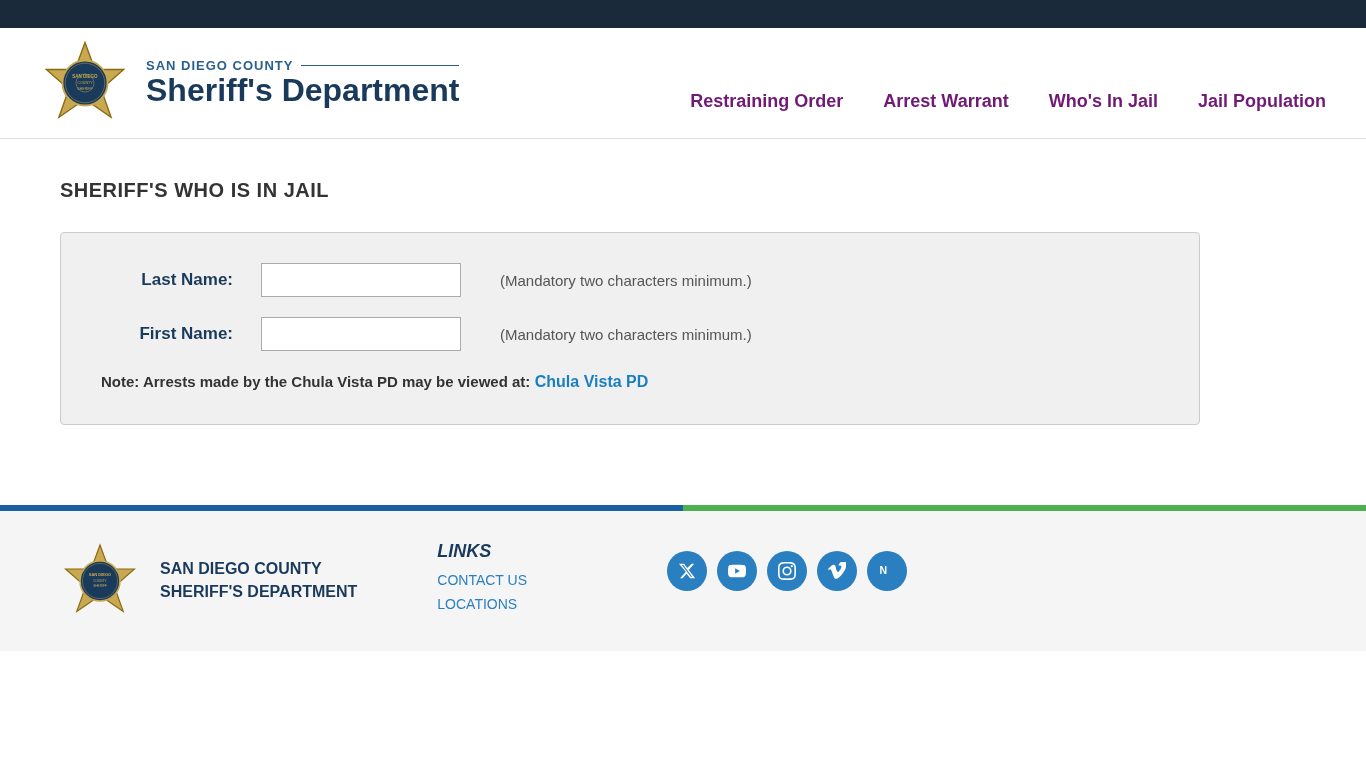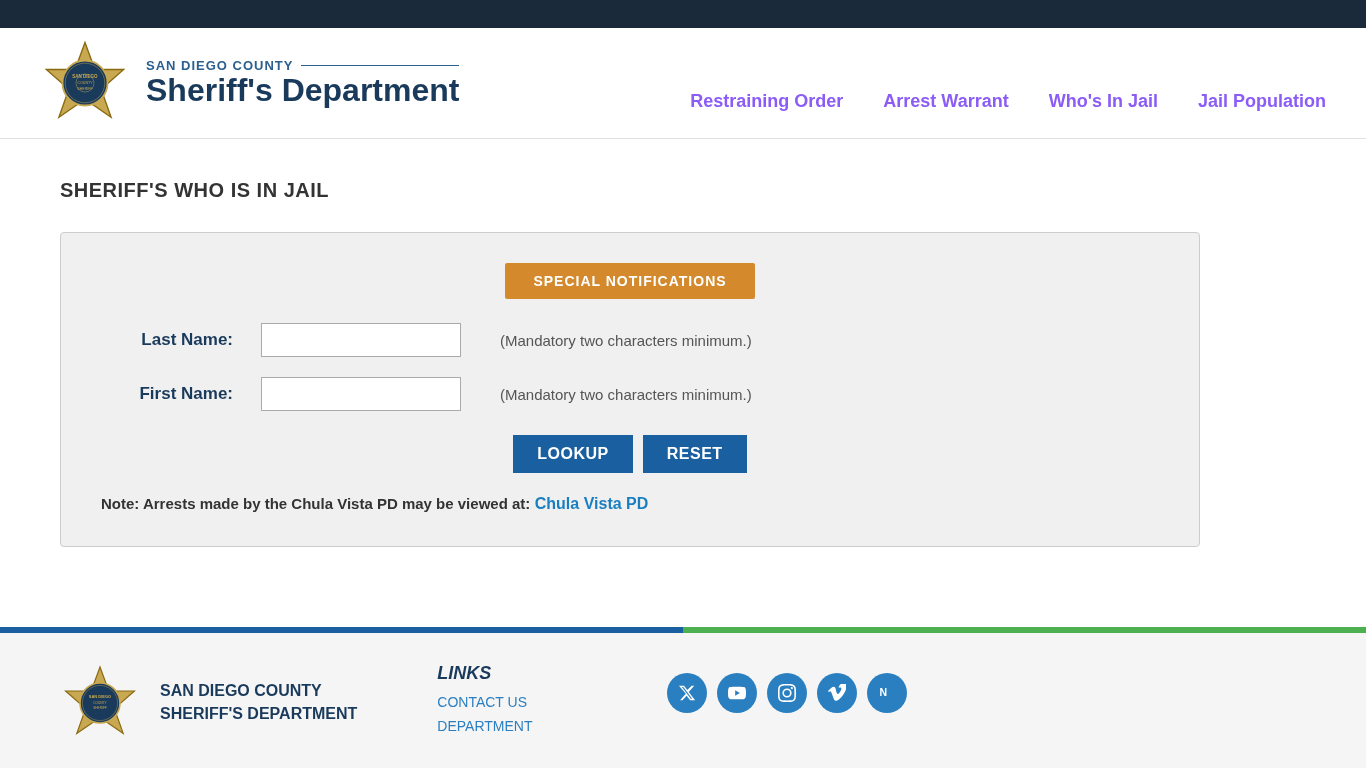--- a/index.html
+++ b/index.html
@@ -58,21 +58,21 @@
 
     
     .header-nav {
       display: flex;
       align-items: center;
       gap: 40px;
     }
     .nav-link {
       font-size: 18px;
       font-weight: 700;
-      color: #8b5cf6;
+      color: #701a75;
       text-decoration: none;
       cursor: pointer;
       margin-top: 36px;
     }
 
     
     .main-content {
       padding: 40px 60px;
     }
     .page-title {
@@ -283,40 +283,33 @@
     <a class="nav-link" href="#">Who's In Jail</a>
     <a class="nav-link" href="#">Jail Population</a>
   </nav>
 </header>
 
 <main class="main-content">
   <h1 class="page-title">SHERIFF'S WHO IS IN JAIL</h1>
 
   <div class="search-container">
 
-    <div class="notif-btn-wrapper">
-      <button class="notif-btn">SPECIAL NOTIFICATIONS</button>
-    </div>
 
     <div class="form-row">
       <label class="form-label">Last Name:</label>
       <input class="form-input" type="text" style="">
       <span class="form-hint">(Mandatory two characters minimum.)</span>
     </div>
 
     <div class="form-row">
       <label class="form-label">First Name:</label>
       <input class="form-input" type="text" style="">
       <span class="form-hint">(Mandatory two characters minimum.)</span>
     </div>
 
-    <div class="btn-row">
-      <button class="btn-lookup">LOOKUP</button>
-      <button class="btn-reset">RESET</button>
-    </div>
 
     <div>
       <span class="note-text">Note: Arrests made by the Chula Vista PD may be viewed at:</span>
       <a class="note-link" href="#">Chula Vista PD</a>
     </div>
   </div>
 </main>
 
 <div class="separator"></div>
 
@@ -333,21 +326,21 @@
     </svg>
     <div>
       <div class="footer-title">SAN DIEGO COUNTY</div>
       <div class="footer-title">SHERIFF'S DEPARTMENT</div>
     </div>
   </div>
 
   <div class="footer-links">
     <div class="footer-section-title">LINKS</div>
     <a class="footer-link" href="#">CONTACT US</a>
-    <a class="footer-link" href="#">DEPARTMENT</a>
+    <a class="footer-link" href="#">LOCATIONS</a>
   </div>
 
   <div class="footer-social">
     <div class="social-icons">
       <a class="social-icon" href="#" title="Twitter">
         <svg width="18" height="18" viewBox="0 0 24 24" fill="white">
             <path d="M18.244 2.25h3.308l-7.227 8.26 8.502 11.24H16.17l-4.714-6.231-5.401 6.231H2.74l7.73-8.835L1.254 2.25H8.08l4.253 5.622zm-1.161 17.52h1.833L7.084 4.126H5.117z"></path>
           </svg>
       </a>
       <a class="social-icon" href="#" title="YouTube">

